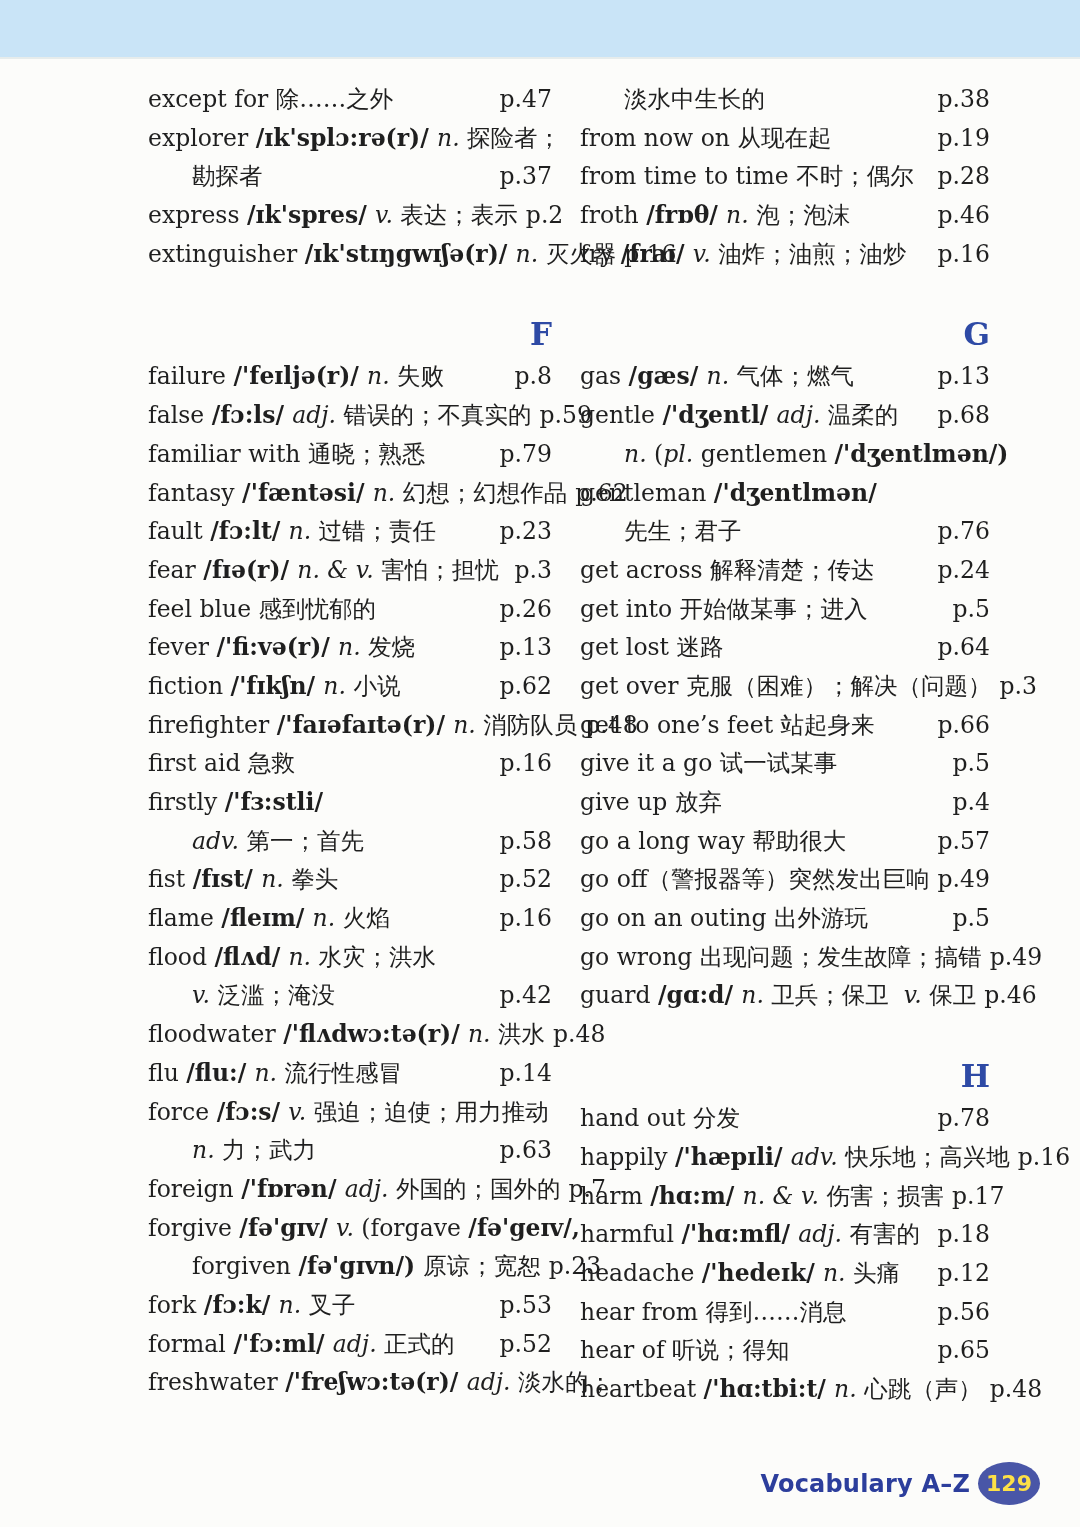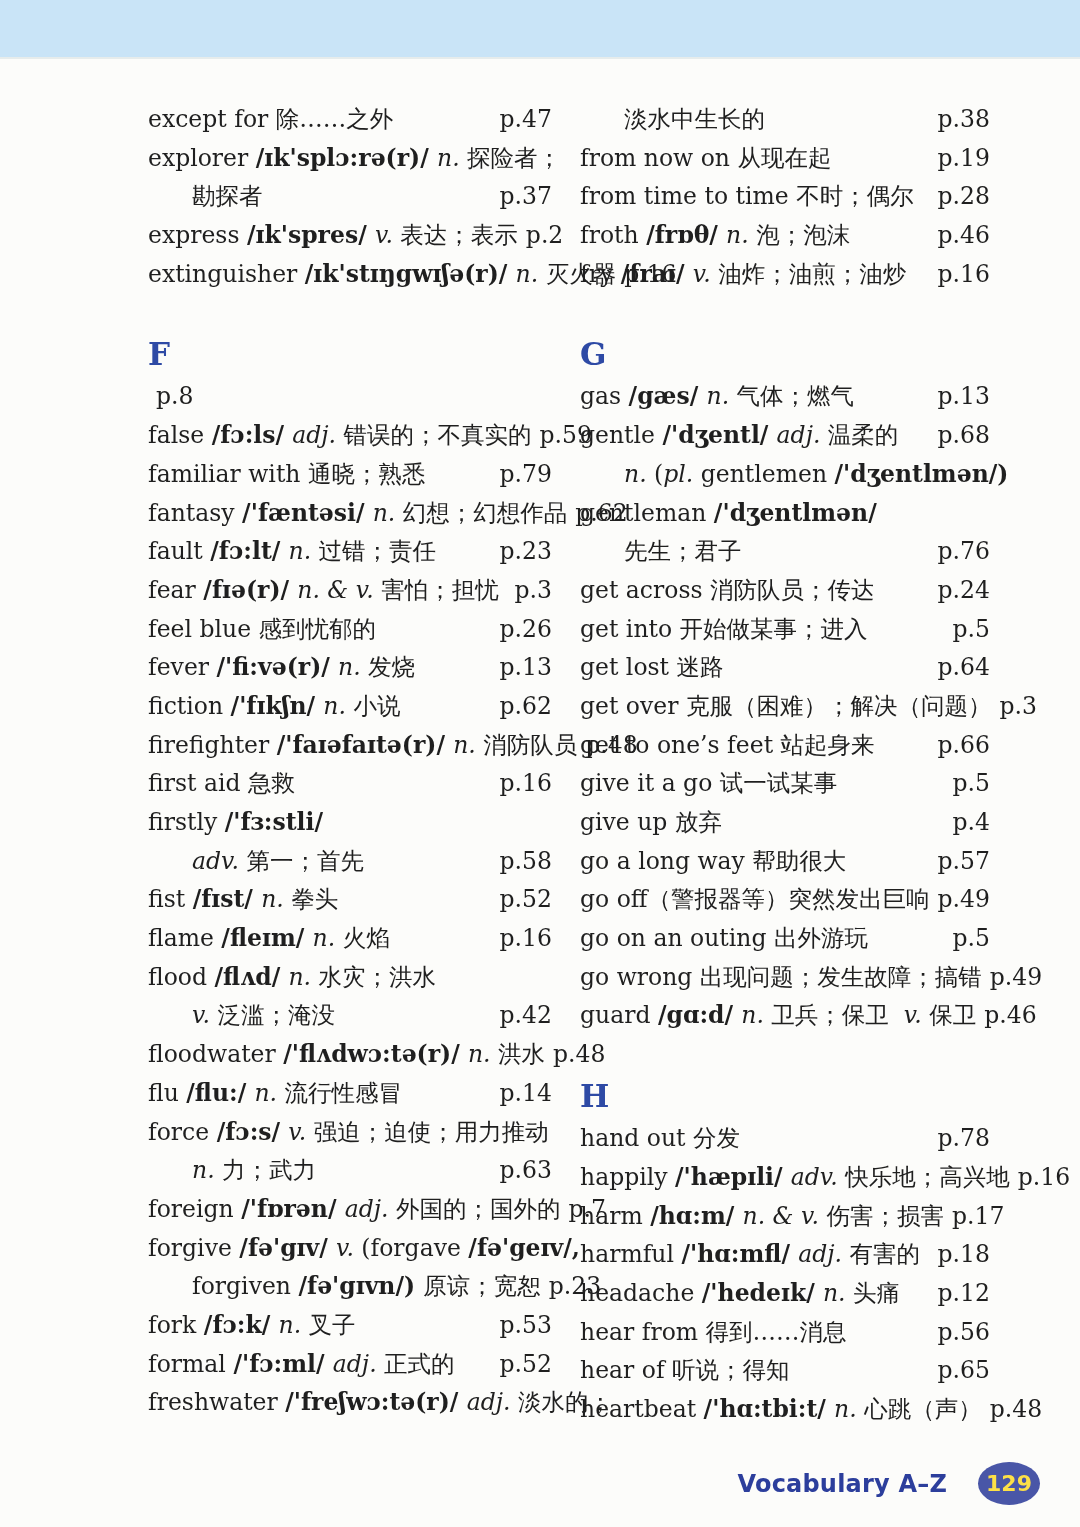--- a/index.html
+++ b/index.html
@@ -8,21 +8,21 @@
     background:#fcfcfa;
     font-family:"DejaVu Serif","Liberation Serif",serif;
     color:var(--ink,#1f1f1f);
   }
   .page{position:absolute;inset:0;}
   .top-band{
     position:absolute;left:0;top:0;width:1080px;height:57px;
     background:var(--band,#c9e4f7);
     box-shadow:0 2px 0 rgba(190,205,210,.35);
   }
-  .column{position:absolute;top:100px;}
+  .column{position:absolute;top:80px;text-align:right;}
   .col-left{left:148px;width:404px;}
   .col-right{left:580px;width:410px;}
   .entry-row{
     display:flex;justify-content:space-between;align-items:baseline;
     height:38.7px;line-height:38.7px;white-space:nowrap;
     font-size:23.5px;
   }
   .entry-row.indent{padding-left:44px;}
   .entry-text{white-space:nowrap;}
   .entry-page{font-size:23.5px;padding-left:8px;}
@@ -31,21 +31,21 @@
   .seg-ipa{font-weight:bold;}
   .seg-pos{font-style:italic;}
   .seg-zh{font-weight:normal;}
   .section-letter{
     height:84px;box-sizing:border-box;padding-top:42px;
     font-size:31px;line-height:38px;font-weight:bold;
     color:var(--accent,#2e4aa5);
   }
   .footer{
     position:absolute;top:1462px;right:40px;
-    display:flex;align-items:center;gap:31px;
+    display:flex;align-items:center;gap:8px;
     font-family:"DejaVu Sans","Liberation Sans",sans-serif;
   }
   .footer-label{
     font-size:24px;font-weight:bold;color:var(--footerblue,#2c3e9c);
     letter-spacing:.2px;
   }
   .page-badge{
     display:flex;align-items:center;justify-content:center;
     width:62px;height:43px;border-radius:50%;
     background:var(--badge,#4956a7);
@@ -73,20 +73,21 @@
       <div class="entry-row">
         <span class="entry-text"><span class="seg-b">express </span><span class="seg-ipa">/ɪk'spres/ </span><span class="seg-pos">v. </span><span class="seg-zh">表达；表示</span></span>
         <span class="entry-page">p.2</span>
       </div>
       <div class="entry-row">
         <span class="entry-text"><span class="seg-w">extinguisher </span><span class="seg-ipa">/ɪk'stɪŋgwɪʃə(r)/ </span><span class="seg-pos">n. </span><span class="seg-zh">灭火器</span></span>
         <span class="entry-page">p.16</span>
       </div>
       <div class="section-letter">F</div>
       <div class="entry-row">
+        <span class="entry-text"><span class="seg-b">failure </span><span class="seg-ipa">/'feɪljə(r)/ </span><span class="seg-pos">n. </span><span class="seg-zh">失败</span></span>
         <span class="entry-page">p.8</span>
       </div>
       <div class="entry-row">
         <span class="entry-text"><span class="seg-b">false </span><span class="seg-ipa">/fɔ:ls/ </span><span class="seg-pos">adj. </span><span class="seg-zh">错误的；不真实的</span></span>
         <span class="entry-page">p.59</span>
       </div>
       <div class="entry-row">
         <span class="entry-text"><span class="seg-w">familiar with </span><span class="seg-zh">通晓；熟悉</span></span>
         <span class="entry-page">p.79</span>
       </div>
@@ -223,21 +224,21 @@
       </div>
       <div class="entry-row">
         <span class="entry-text"><span class="seg-b">gentleman </span><span class="seg-ipa">/'dʒentlmən/</span></span>
         <span class="entry-page"></span>
       </div>
       <div class="entry-row indent">
         <span class="entry-text"><span class="seg-zh">先生；君子</span></span>
         <span class="entry-page">p.76</span>
       </div>
       <div class="entry-row">
-        <span class="entry-text"><span class="seg-w">get across </span><span class="seg-zh">消防队员；传达</span></span>
+        <span class="entry-text"><span class="seg-w">get across </span><span class="seg-zh">解释清楚；传达</span></span>
         <span class="entry-page">p.24</span>
       </div>
       <div class="entry-row">
         <span class="entry-text"><span class="seg-w">get into </span><span class="seg-zh">开始做某事；进入</span></span>
         <span class="entry-page">p.5</span>
       </div>
       <div class="entry-row">
         <span class="entry-text"><span class="seg-w">get lost </span><span class="seg-zh">迷路</span></span>
         <span class="entry-page">p.64</span>
       </div>

